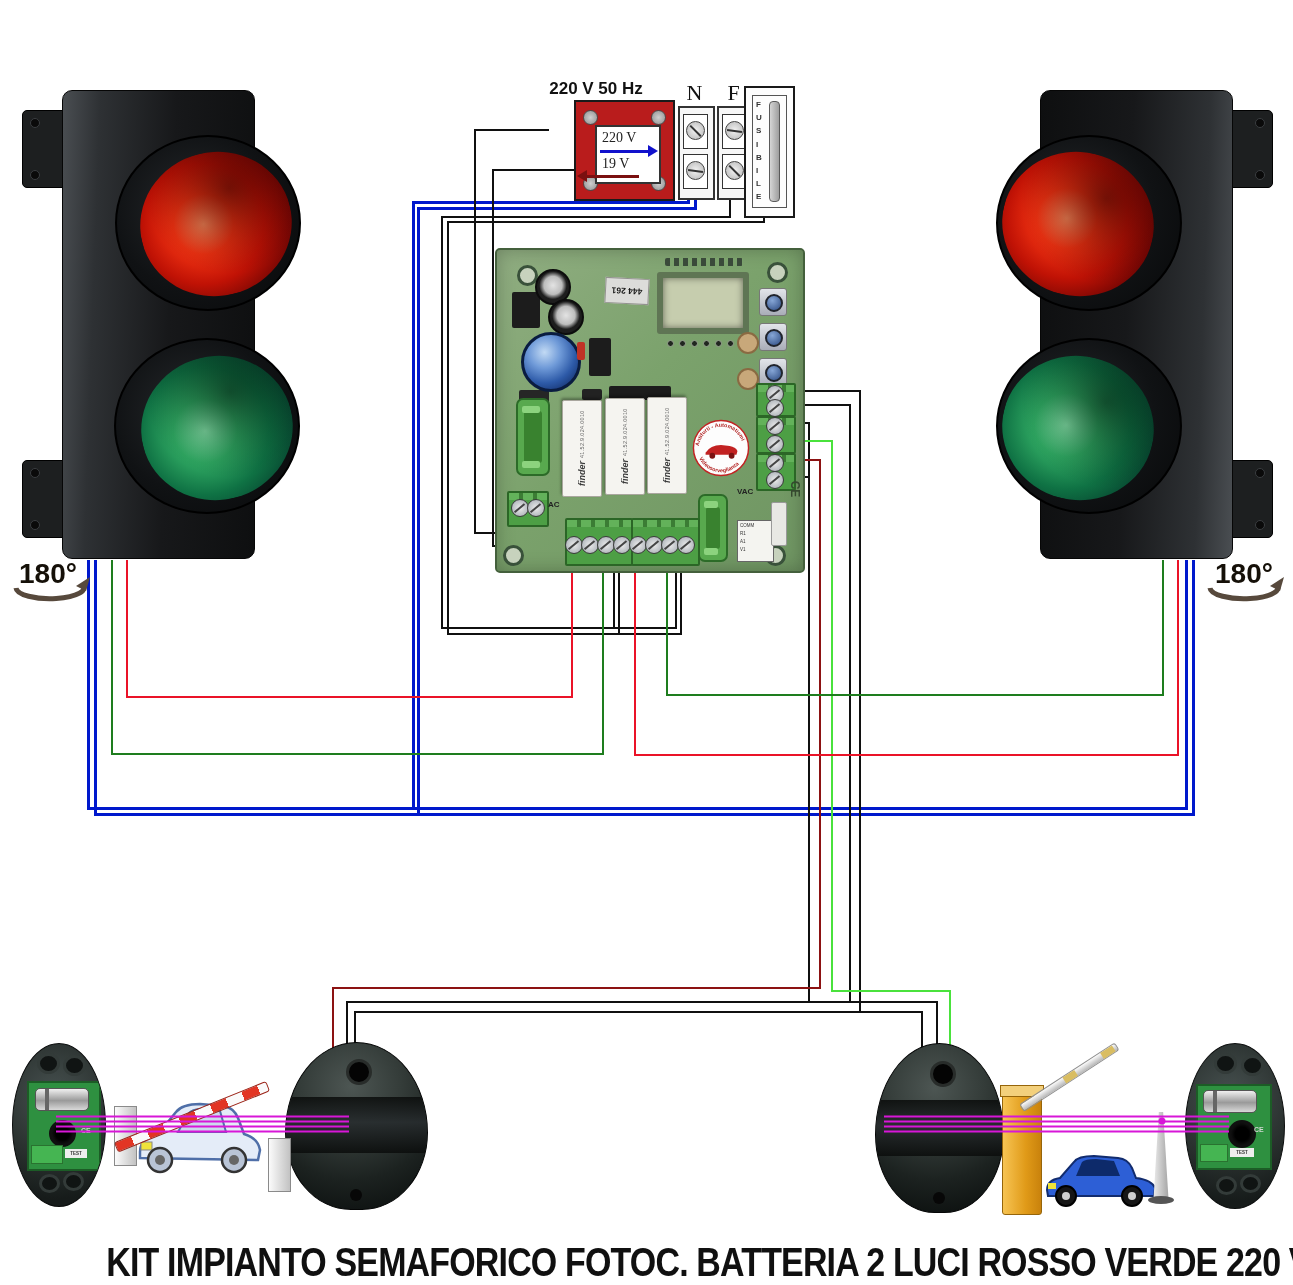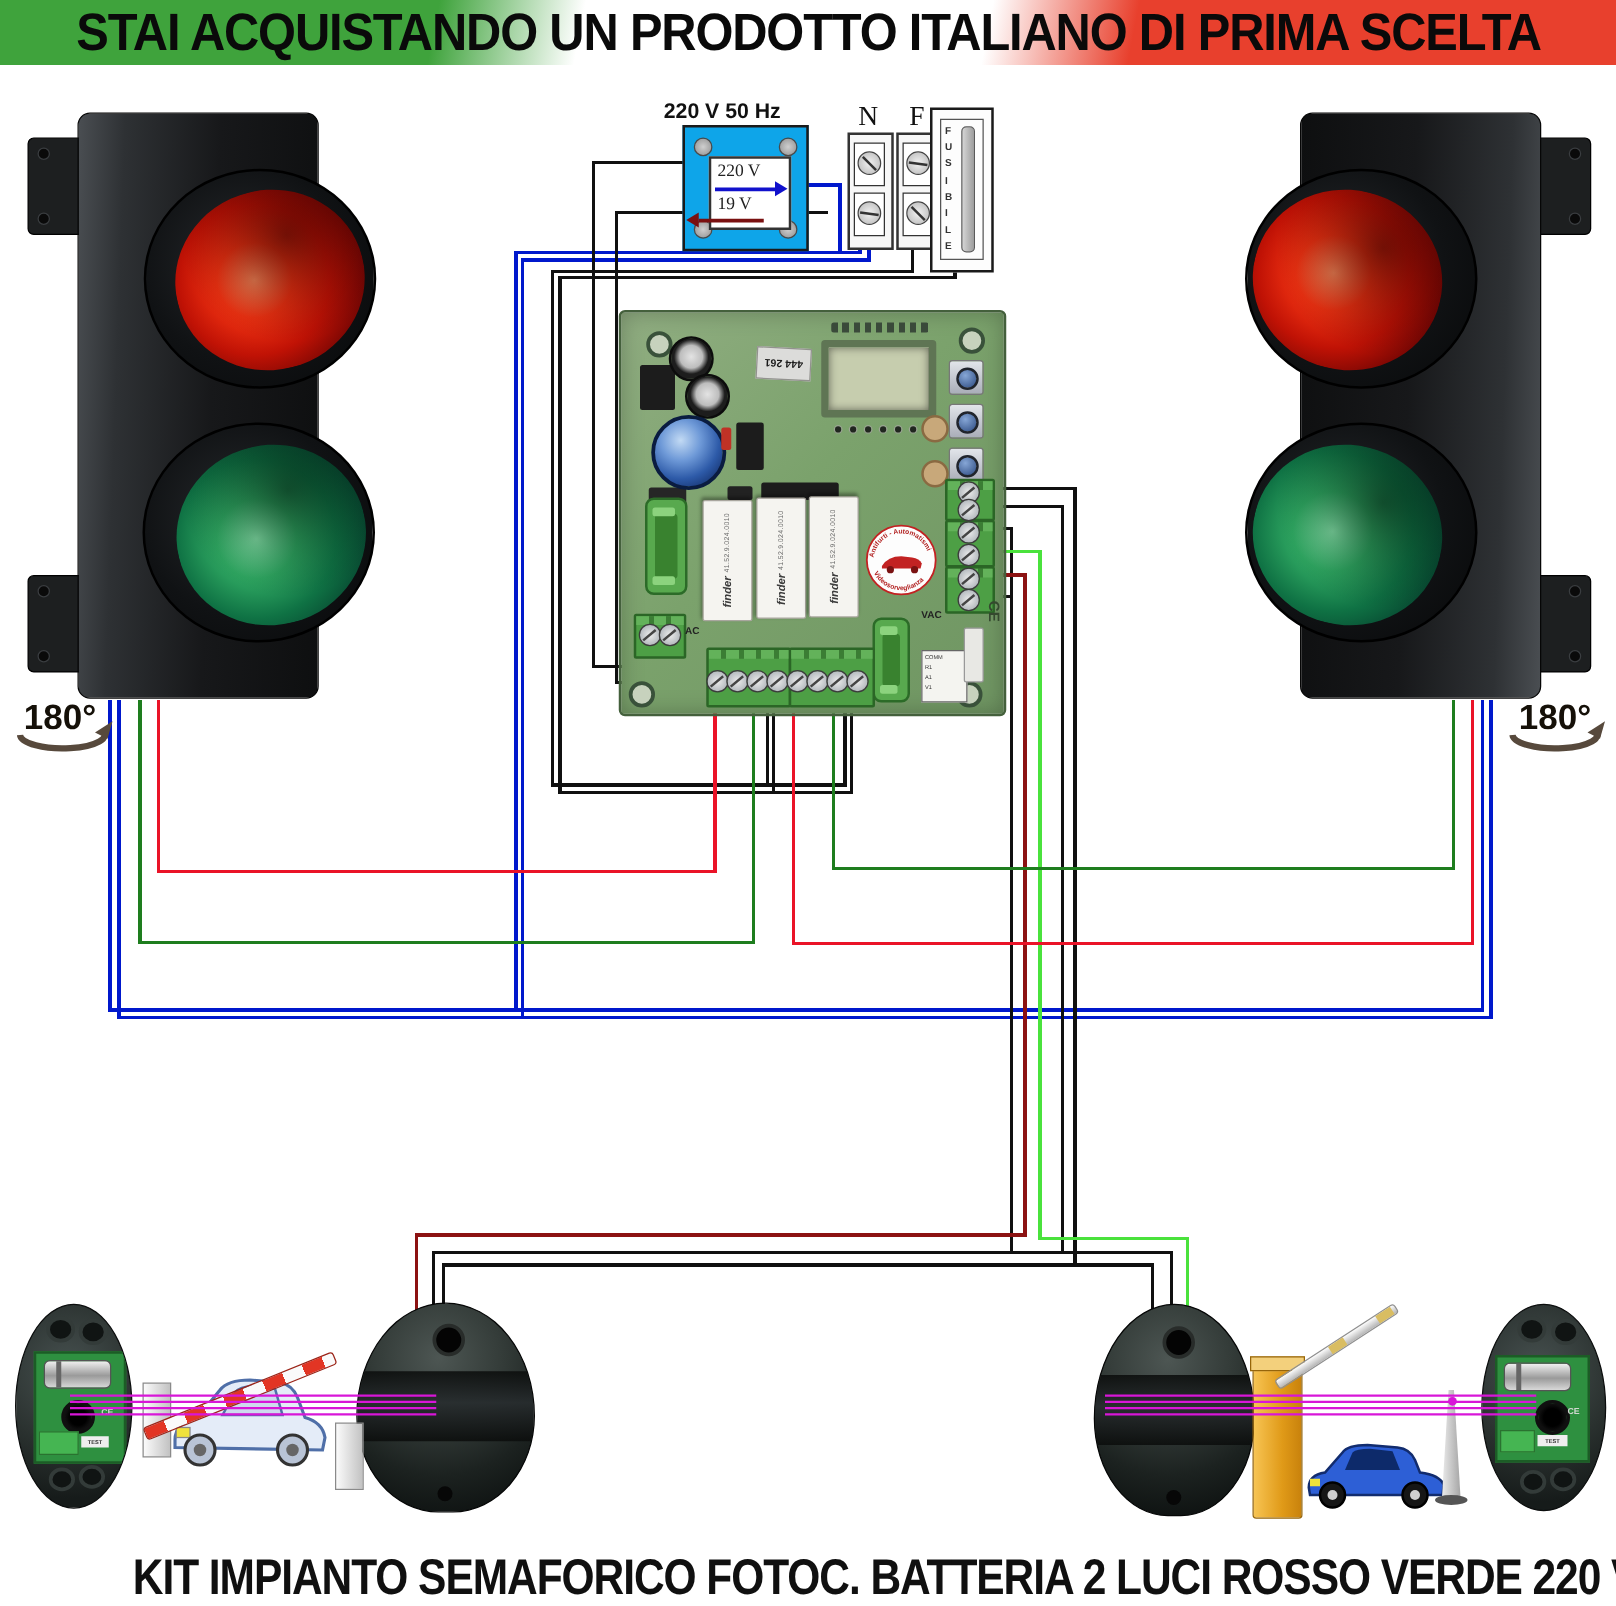--- a/index.html
+++ b/index.html
@@ -35,22 +35,22 @@
   .lens.red{background:radial-gradient(circle at 64% 28%,rgba(30,0,0,.55),rgba(0,0,0,0) 60%),
             radial-gradient(circle at 42% 48%,#ff8a5a 0%,#f03212 26%,#c01205 52%,#700503 78%,#400408 100%);
             transform:rotate(-14deg);}
   .lens.green{background:radial-gradient(circle at 64% 28%,rgba(0,10,5,.5),rgba(0,0,0,0) 60%),
             radial-gradient(circle at 42% 50%,#86e8ac 0%,#2fa862 28%,#0f7244 56%,#074630 80%,#032015 100%);
             transform:rotate(-14deg);}
   .lens.rr{transform:rotate(14deg);}
   
   .roticon{position:absolute;z-index:6;}
   
-  .xtitle{position:absolute;width:130px;text-align:left;font-weight:bold;font-size:17px;color:#111;z-index:4;}
-  .xbox{position:absolute;width:97px;height:97px;background:#0ea5e9;border:2px solid #1a1a1a;z-index:3;}
+  .xtitle{position:absolute;width:130px;text-align:center;font-weight:bold;font-size:17px;color:#111;z-index:4;}
+  .xbox{position:absolute;width:97px;height:97px;background:#b91c1c;border:2px solid #1a1a1a;z-index:3;margin-left:28px;}
   .xscrew{position:absolute;width:13px;height:13px;border-radius:50%;background:radial-gradient(#cfcfcf,#8f8f8f);border:1px solid #4a4a4a;}
   .xinner{position:absolute;left:19px;top:23px;width:62px;height:55px;background:#fff;border:2px solid #333;overflow:visible;}
   .xlab{position:absolute;font-family:"Liberation Serif",serif;font-size:14px;color:#222;}
   .arrowline{position:absolute;height:3px;z-index:5;}
   .ahead{position:absolute;width:0;height:0;border-top:6px solid transparent;border-bottom:6px solid transparent;top:-5px;}
   .nfblock{position:absolute;width:33px;height:90px;background:#f7f7f7;border:2px solid #333;z-index:3;}
   .nfunit{position:absolute;left:3px;width:23px;height:33px;background:#fff;border:1.5px solid #333;}
   .screw{position:relative;width:17px;height:17px;border-radius:50%;background:radial-gradient(#f2f2f2,#b5b5b5);border:1.5px solid #444;margin:6px auto;}
   .screw::after{content:"";position:absolute;left:5%;right:5%;top:45%;height:2px;background:#333;transform:rotate(45deg);}
   .screw.s0::after{transform:rotate(8deg);}
@@ -127,23 +127,20 @@
   .bollard{position:absolute;width:18px;height:88px;z-index:6;
         clip-path:polygon(38% 0,62% 0,92% 100%,8% 100%);background:linear-gradient(90deg,#f2f2f2,#9e9e9e);}
   .bolbase{position:absolute;width:26px;height:8px;border-radius:50%;background:#555;z-index:6;}
   svg text{font-family:"Liberation Sans",sans-serif;}
 </style>
 </head>
 <body>
 
 <div id="stage">
 
-  <div class="banner" style="background: linear-gradient(101deg, rgb(63, 163, 60) 0%, rgb(63, 163, 60) 27%, rgb(255, 255, 255) 36%, rgb(255, 255, 255) 61%, rgb(232, 64, 45) 70%, rgb(232, 64, 45) 100%);">
-    <span>STAI ACQUISTANDO UN PRODOTTO ITALIANO DI PRIMA SCELTA</span>
-  </div>
 
   <svg id="wires" width="1293" height="1285" shape-rendering="crispEdges">
 
     <polyline stroke-width="3" points="88,560 88,808 1186,808 1186,560" stroke="#0018cc"></polyline>
     <polyline stroke-width="3" points="95,560 95,814 1193,814 1193,560" stroke="#0018cc"></polyline>
     <polyline stroke-width="3" points="688,194 688,202 413,202 413,809" stroke="#0018cc"></polyline>
     <polyline stroke-width="3" points="695,194 695,208 418,208 418,815" stroke="#0018cc"></polyline>
     <polyline stroke-width="3" points="641,148 672,148 672,203" stroke="#0018cc"></polyline>
 
     <polyline stroke-width="2.5" points="730,194 730,217 442,217 442,628 676,628 676,550" stroke="#101010"></polyline>

